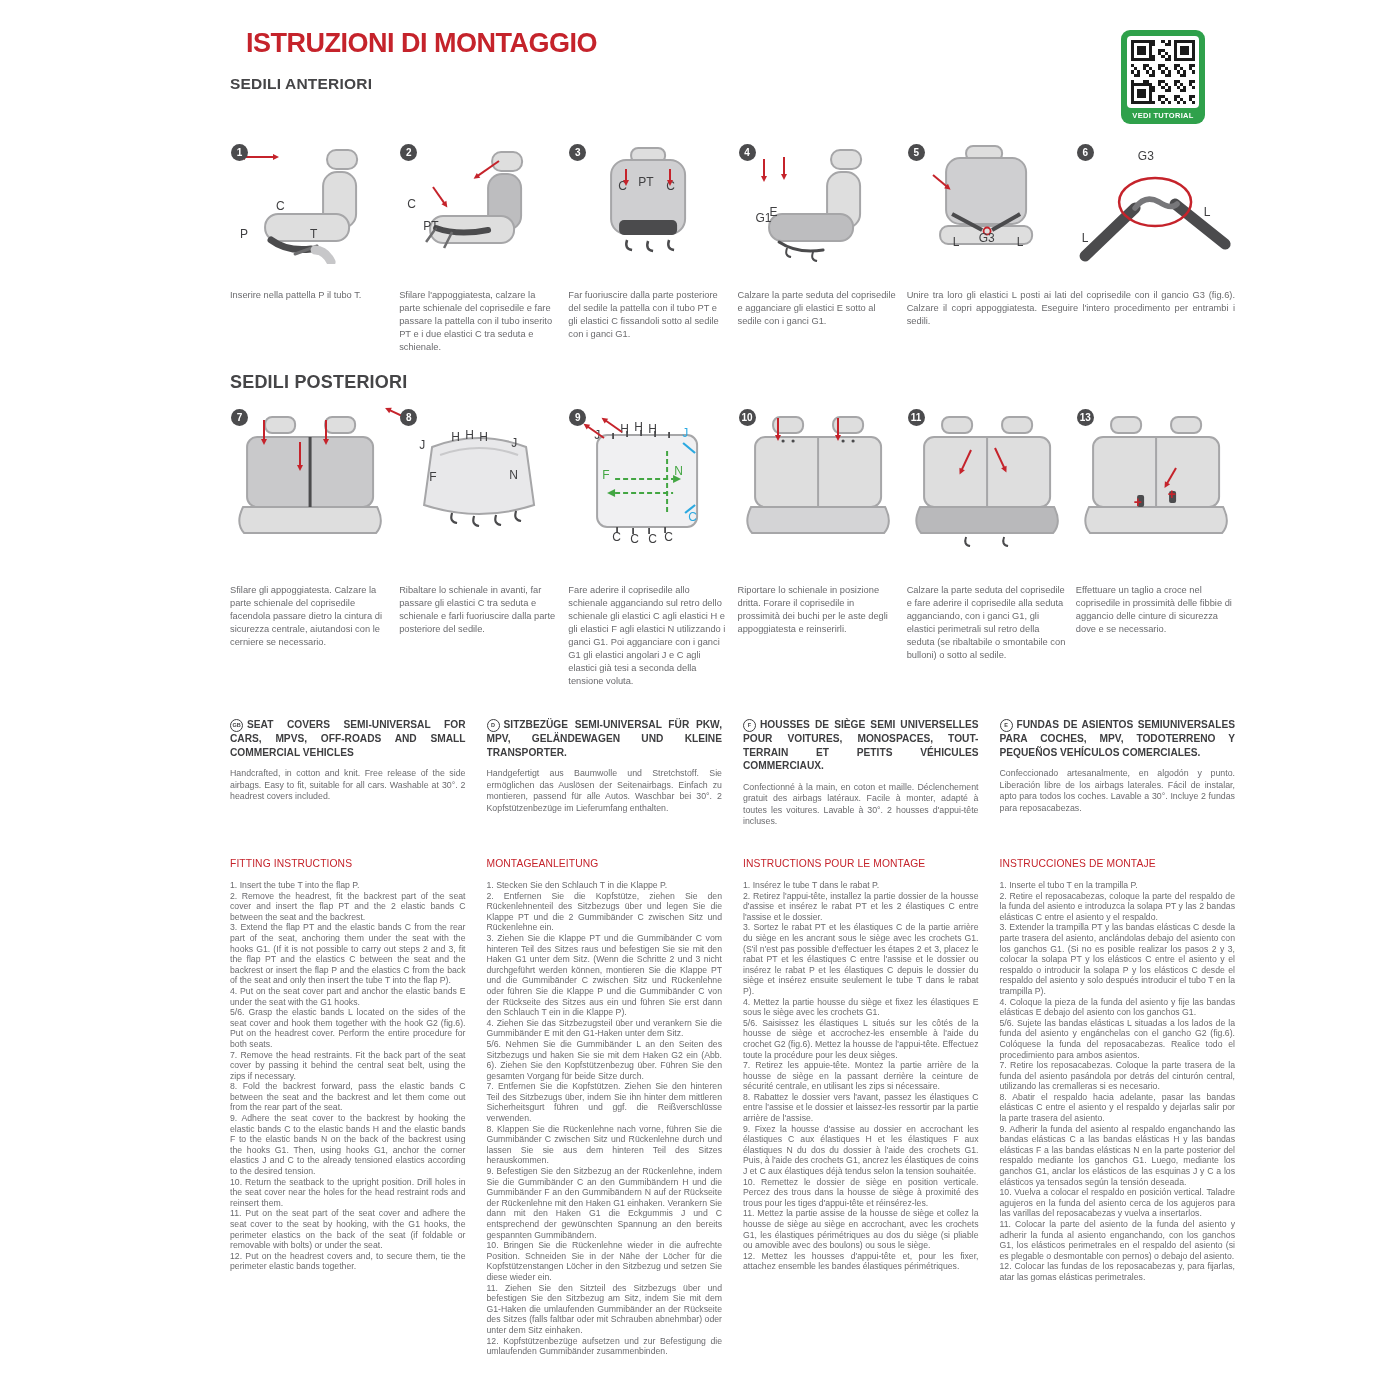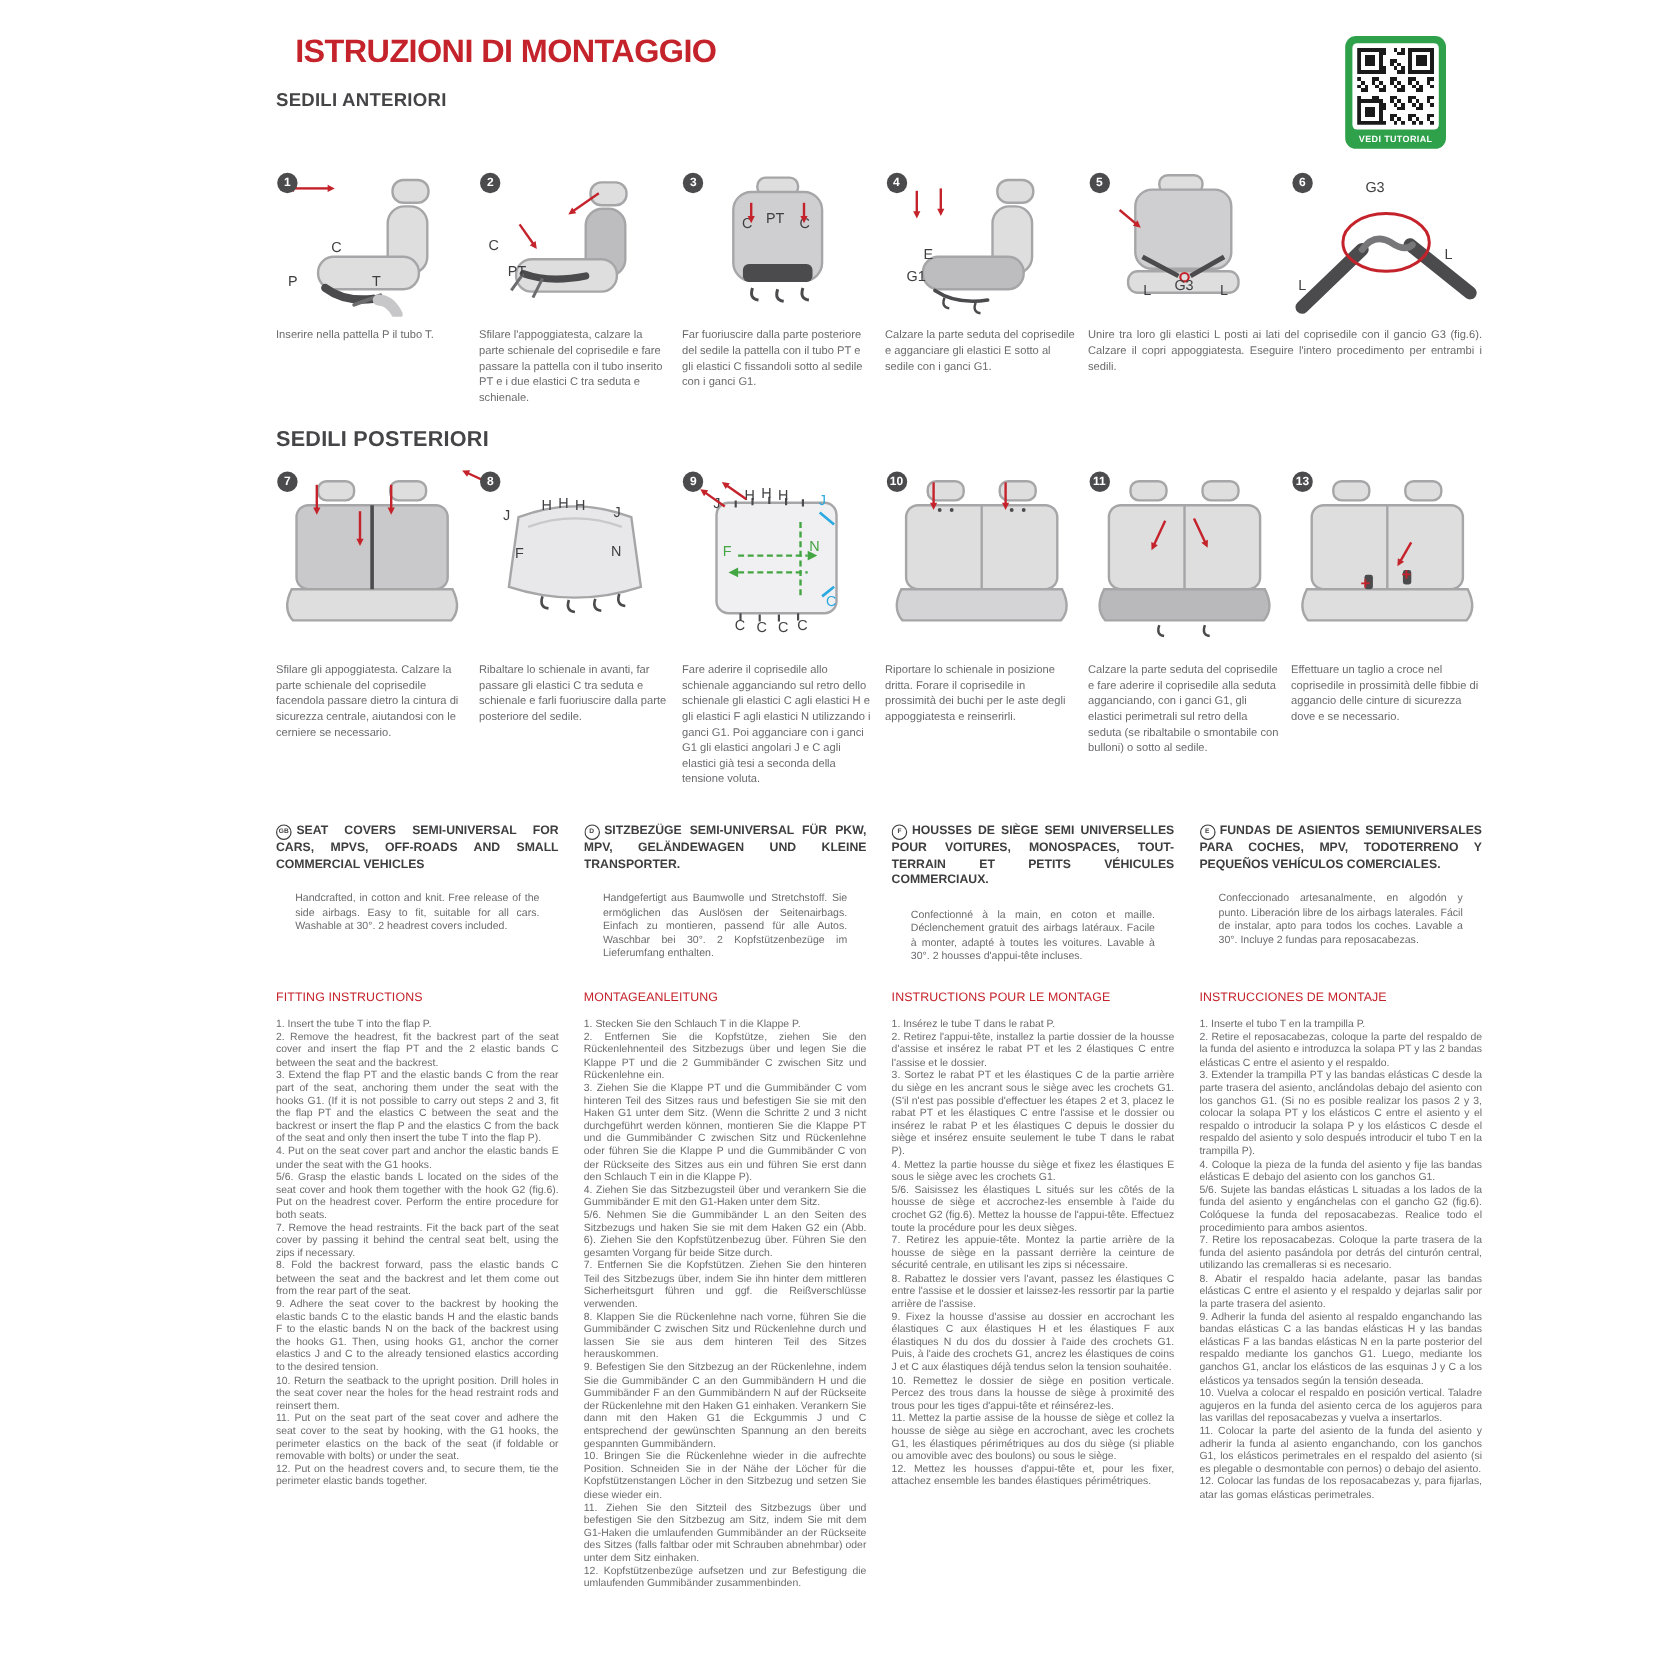--- a/index.html
+++ b/index.html
@@ -26,33 +26,33 @@
          font-size:10px;font-weight:bold;display:flex;align-items:center;justify-content:center;z-index:3;}
   .fl{position:absolute;font-size:12px;font-weight:normal;color:#3f3f41;z-index:2;line-height:1;}
   .arr{position:absolute;height:2px;background:#c5232b;transform-origin:0 50%;z-index:2;}
   .arr::after{content:"";position:absolute;right:-5px;top:-2.5px;border-left:6px solid #c5232b;
               border-top:3.5px solid transparent;border-bottom:3.5px solid transparent;}
   .arr.dbl::before{content:"";position:absolute;left:-5px;top:-2.5px;border-right:6px solid #c5232b;
               border-top:3.5px solid transparent;border-bottom:3.5px solid transparent;}
   .xmark{position:absolute;color:#c5232b;font-weight:bold;font-size:14px;line-height:1;z-index:2;}
 
   
-  .captions-grid{display:grid;grid-template-columns:repeat(6,1fr);gap:10px;margin-top:9px;}
+  .captions-grid{display:grid;grid-template-columns:repeat(6,1fr);gap:10px;margin-top:25px;}
   .cap{font-size:9.3px;line-height:13px;color:#6b6b6e;}
   .cap.span2{grid-column:span 2;text-align:justify;}
 
   .section2{font-size:18px;font-weight:bold;color:#454547;margin:18px 0 6px;letter-spacing:0.2px;}
 
   
   .langs{display:grid;grid-template-columns:repeat(4,1fr);gap:21px;margin-top:30px;}
   .lang-top{height:140px;overflow:hidden;}
   .lang-header{font-size:10.2px;font-weight:bold;color:#3e3e40;line-height:13.5px;text-align:justify;margin:0 0 9px;}
   .code-badge{display:inline-block;width:11px;height:11px;border:1px solid #3e3e40;border-radius:50%;
               font-size:5.5px;line-height:11px;text-align:center;vertical-align:1px;margin-right:4px;font-weight:bold;}
-  .intro{font-size:8.8px;line-height:11.6px;color:#6b6b6e;text-align:justify;margin:16px;}
+  .intro{font-size:8.8px;line-height:11.6px;color:#6b6b6e;text-align:justify;margin:0;}
   .list-title{color:#c5232b;font-weight:normal;font-size:10.3px;margin:0 0 11px;letter-spacing:0.1px;}
   .instr{font-size:8.7px;line-height:10.6px;color:#6b6b6e;white-space:pre-line;text-align:justify;margin:0;}
 </style>
 </head>
 <body>
 
 <div class="container">
 
   <div class="hdr">
     <h1 class="title">ISTRUZIONI DI MONTAGGIO</h1>
@@ -219,21 +219,21 @@
       <svg class="fig-svg" viewBox="0 0 157 120">
         <g stroke="#a6a6a8" stroke-width="2">
           <rect x="92" y="6" width="30" height="19" rx="9" fill="#dedede"></rect>
           <rect x="88" y="28" width="33" height="56" rx="14" fill="#dedede"></rect>
           <rect x="30" y="70" width="84" height="27" rx="13" fill="#bdbdbf"></rect>
         </g>
         <path d="M40 98 q18 12 44 8" fill="none" stroke="#4b4b4d" stroke-width="3" stroke-linecap="round"></path>
         <path d="M48 104 q-3 8 4 9 M74 108 q-3 8 4 9" fill="none" stroke="#4b4b4d" stroke-width="2"></path>
       </svg>
     <span class="fl" style="left: 32px; top: 62px;">E</span>
-        <span class="fl" style="left: 18px; top: 80px;">G1</span>
+        <span class="fl" style="left: 18px; top: 68px;">G1</span>
         <span class="arr" style="left: 26px; top: 14px; width: 18px; transform: rotate(90deg);"></span>
         <span class="arr" style="left: 46px; top: 12px; width: 18px; transform: rotate(90deg);"></span>
       </div>
     <div class="panel">
       <span class="badge">5</span>
       <svg class="fig-svg" viewBox="0 0 157 120">
         <rect x="58" y="2" width="36" height="15" rx="7" fill="#dedede" stroke="#a6a6a8" stroke-width="2"></rect>
         <rect x="38" y="14" width="80" height="66" rx="14" fill="#cfcfd1" stroke="#a6a6a8" stroke-width="2"></rect>
         <rect x="32" y="82" width="92" height="18" rx="8" fill="#dedede" stroke="#a6a6a8" stroke-width="2"></rect>
         <path d="M44 70 L74 86 M112 70 L84 86" stroke="#4b4b4d" stroke-width="4"></path>

